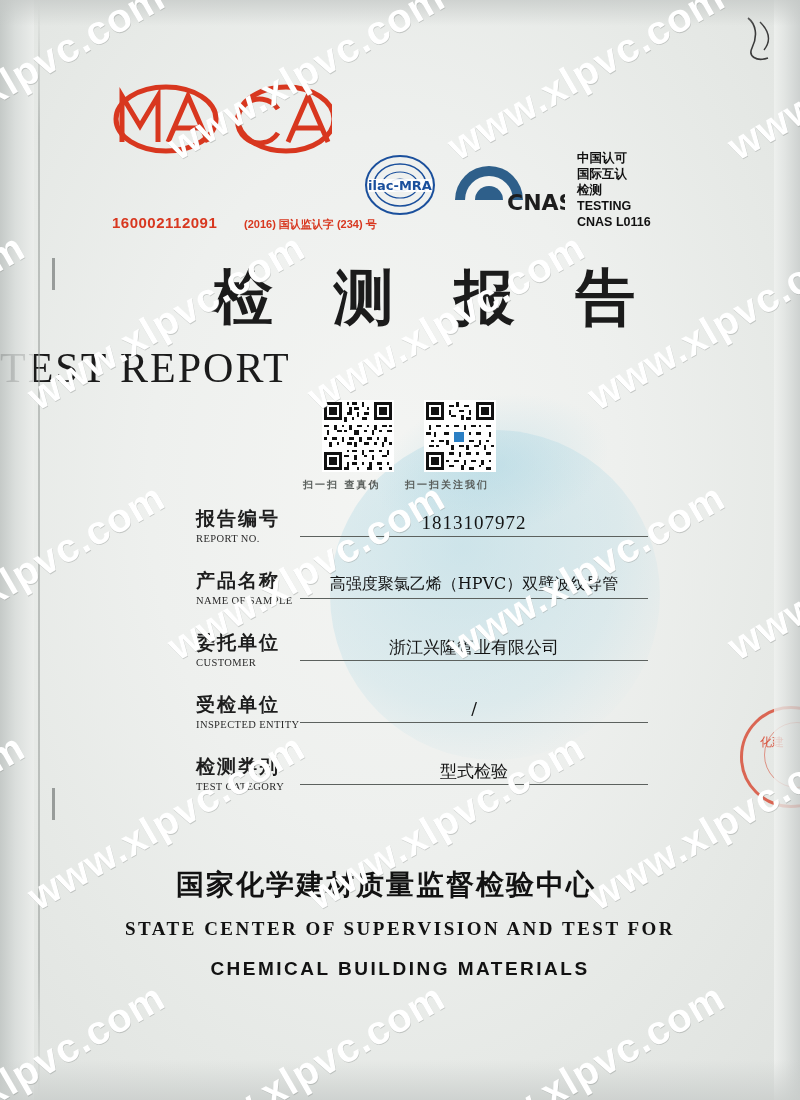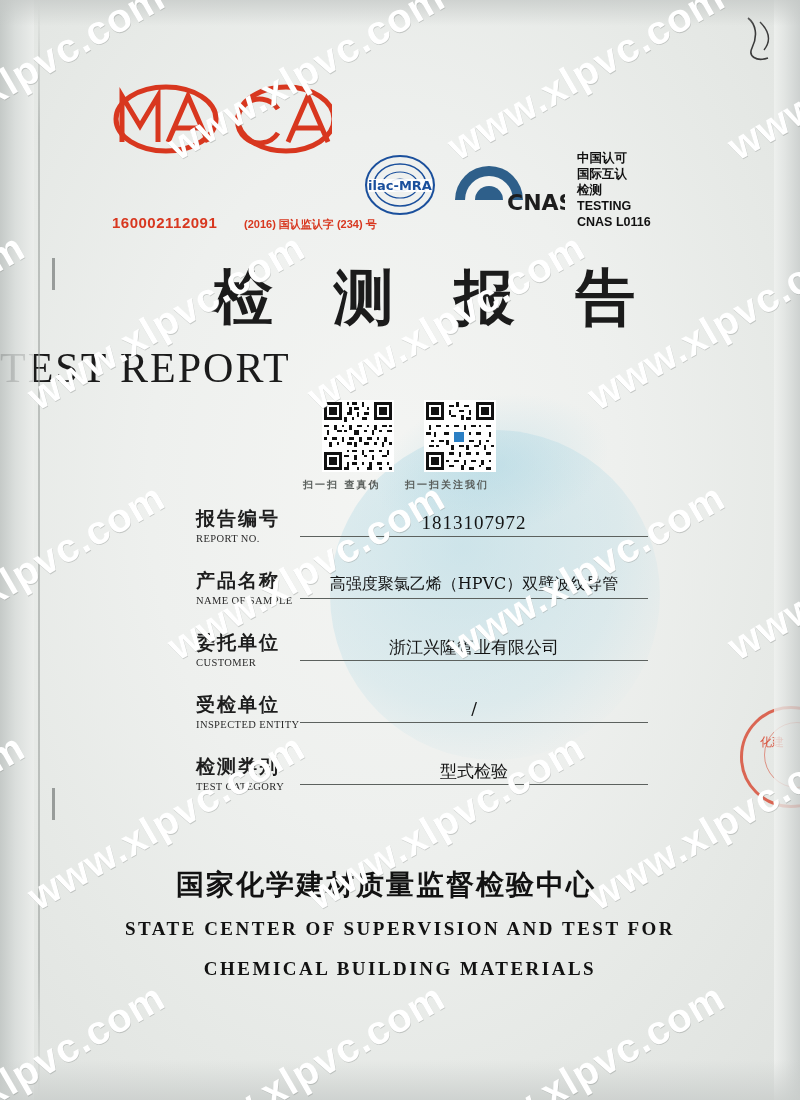--- a/index.html
+++ b/index.html
@@ -133,21 +133,21 @@
     font-family:"DejaVu Serif", serif;
   }
   .org-en1{
     position:absolute;left:0;top:918px;width:800px;text-align:center;
     font-size:19px;letter-spacing:2.5px;color:#121212;font-weight:bold;
     font-family:"Liberation Serif", serif;
   }
   .org-en2{
     position:absolute;left:0;top:958px;width:800px;text-align:center;
     font-size:19px;letter-spacing:2.5px;color:#121212;font-weight:bold;
-    font-family:Liberation Serif, serif;
+    font-family:Liberation Sans, sans-serif;
   }
 
   
   .stamp{
     position:absolute;right:-42px;top:706px;width:96px;height:96px;border-radius:50%;
     border:3px solid #d63a22;opacity:.75;
   }
   .stamp-inner{
     position:absolute;right:-30px;top:722px;width:64px;height:64px;border-radius:50%;
     border:1px solid #d63a22;opacity:.5;

